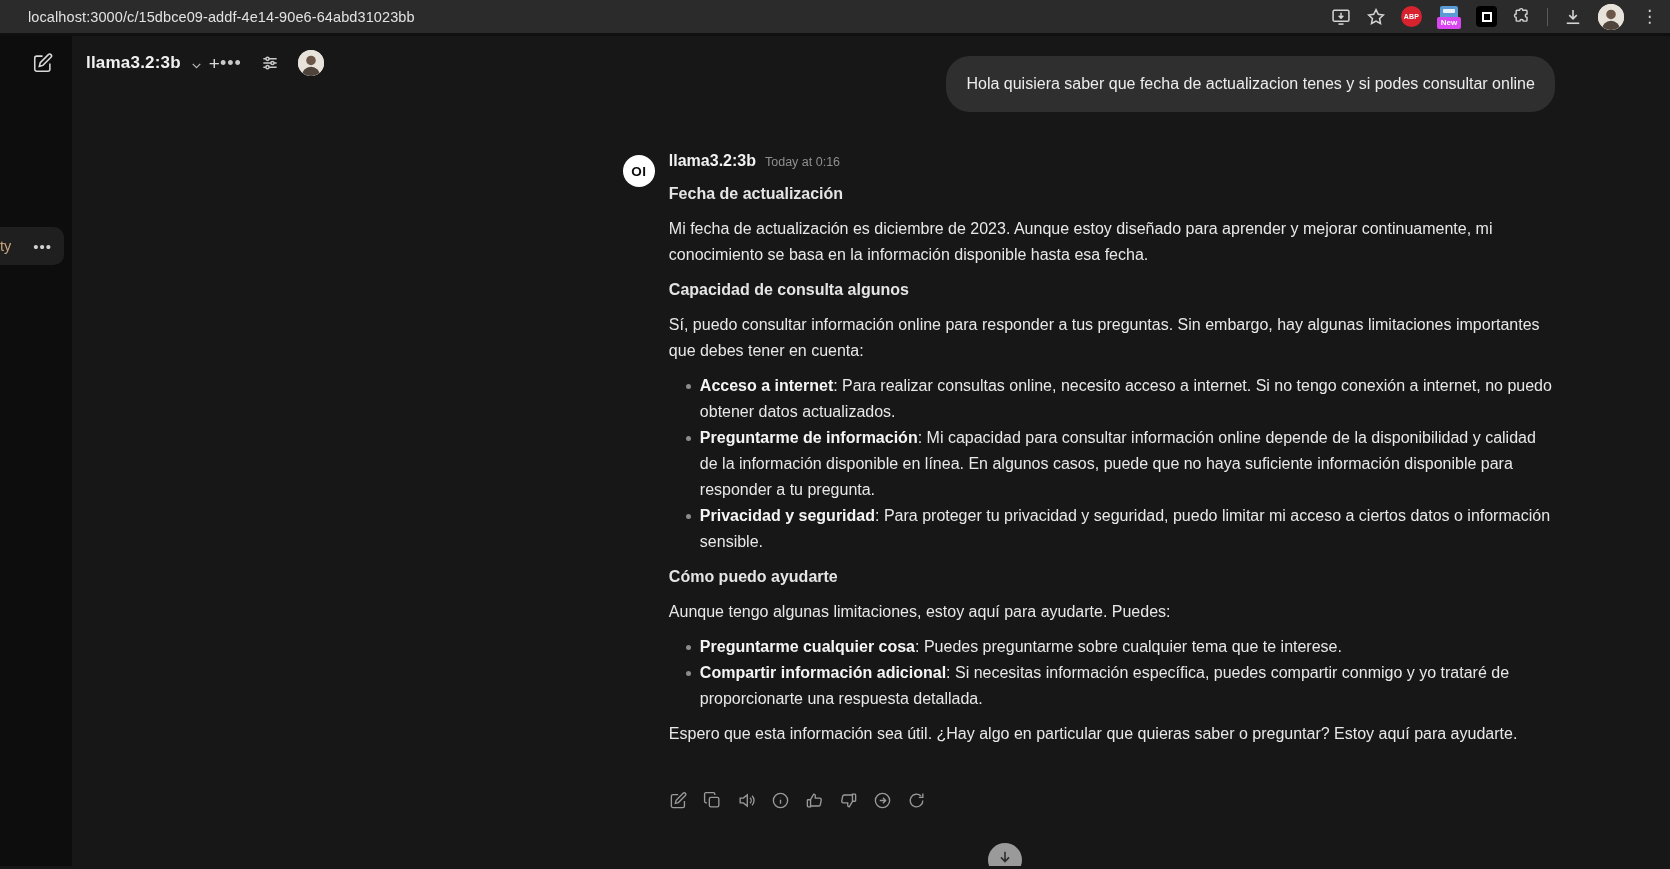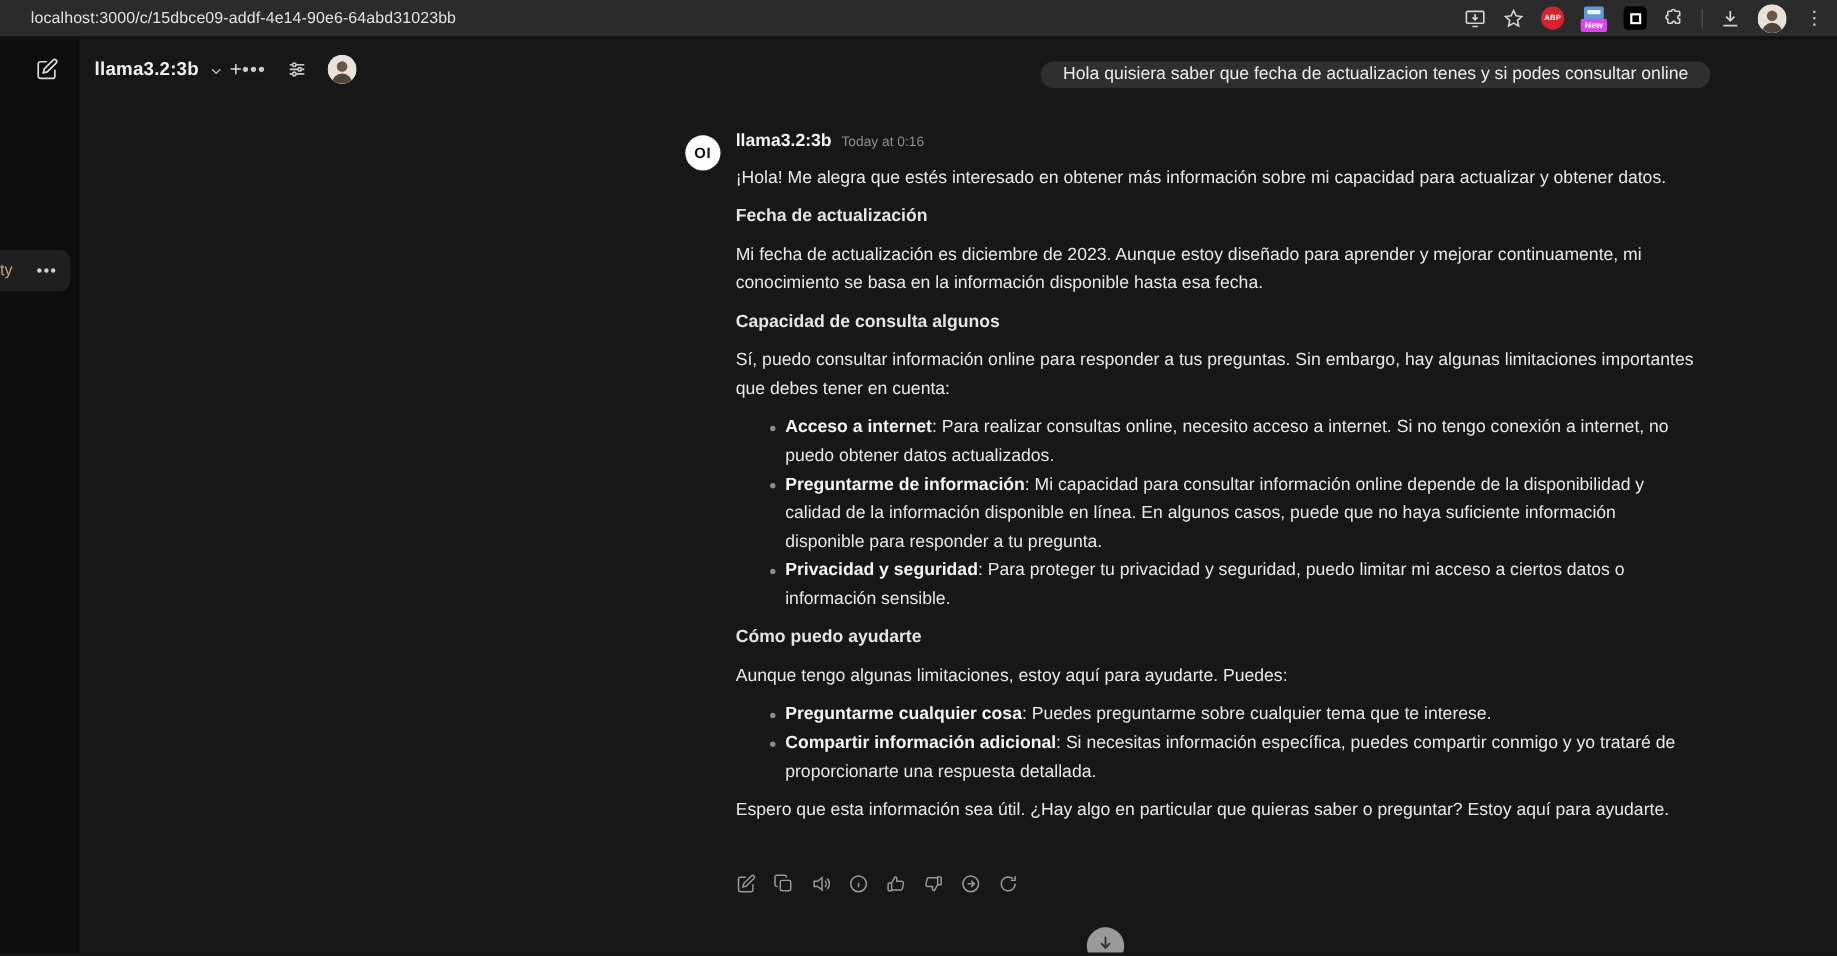--- a/index.html
+++ b/index.html
@@ -67,36 +67,36 @@
   .header-right { display:flex; align-items:center; gap:18px; }
   .hicon { width:20px; height:20px; color:#c9c9c9; display:flex; align-items:center; justify-content:center; cursor:pointer; }
   .menu-dots-h { color:#c9c9c9; font-size:18px; letter-spacing:1px; line-height:1; cursor:pointer; }
 
   
   .chat-scroll { flex:1; position:relative; overflow:hidden; }
   .chat-col { width:932px; margin-left:283px; }
   .user-row { display:flex; justify-content:flex-end; padding-top:20px; }
   .user-bubble {
     background:#2f2f2f; color:#ececec; font-size:16px; line-height:22px;
-    padding:1px 20px; border-radius:24px; max-width:80%;
+    padding:17px 20px; border-radius:24px; max-width:80%;
   }
   .assistant-row { display:flex; gap:14px; margin-top:40px; }
   .ai-avatar {
     width:32px; height:32px; border-radius:50%; background:#fff; color:#0d0d0d;
     font-weight:700; font-size:13.5px; letter-spacing:.5px;
     display:flex; align-items:center; justify-content:center; flex-shrink:0; margin-top:3px;
   }
   .ai-content { flex:1; min-width:0; }
   .ai-header { display:flex; align-items:baseline; gap:9px; height:20px; }
   .ai-name { font-weight:700; font-size:16px; color:#f2f2f2; }
   .ai-time { font-size:12.5px; color:#8f8f8f; }
   .md { font-size:16px; color:#e8e8e8; line-height:26px; }
   .md p { margin:9px 0; }
   .md .mh { margin:9px 0; font-weight:700; color:#e5e5e5; }
-  .md ul { margin:9px 14px; padding:0 0 0 31px; list-style:none; }
+  .md ul { margin:9px 0; padding:0 0 0 31px; list-style:none; }
   .md li { position:relative; }
   .md li::before {
     content:""; position:absolute; left:-14px; top:11px;
     width:5px; height:5px; border-radius:50%; background:#8c8c8c;
   }
   .md b { color:#f5f5f5; }
   .actions-row { display:flex; gap:15px; margin-top:44px; }
   .aicon { width:19px; height:19px; color:#9a9a9a; cursor:pointer; }
   .aicon svg { display:block; }
 
@@ -215,21 +215,20 @@
 
         <div class="assistant-row">
           <div class="ai-avatar">OI</div>
           <div class="ai-content">
             <div class="ai-header">
               <span class="ai-name">llama3.2:3b</span>
               <span class="ai-time">Today at 0:16</span>
             </div>
 
             <div class="md">
-              <p>¡Hola! Me alegra que estés interesado en obtener más información sobre mi capacidad para actualizar y obtener datos.</p>
               <div class="mh">Fecha de actualización</div>
               <p>Mi fecha de actualización es diciembre de 2023. Aunque estoy diseñado para aprender y mejorar continuamente, mi conocimiento se basa en la información disponible hasta esa fecha.</p>
               <div class="mh">Capacidad de consulta algunos</div>
               <p>Sí, puedo consultar información online para responder a tus preguntas. Sin embargo, hay algunas limitaciones importantes que debes tener en cuenta:</p>
               <ul>
                 <li><b>Acceso a internet</b><span>: Para realizar consultas online, necesito acceso a internet. Si no tengo conexión a internet, no puedo obtener datos actualizados.</span></li>
                 <li><b>Preguntarme de información</b><span>: Mi capacidad para consultar información online depende de la disponibilidad y calidad de la información disponible en línea. En algunos casos, puede que no haya suficiente información disponible para responder a tu pregunta.</span></li>
                 <li><b>Privacidad y seguridad</b><span>: Para proteger tu privacidad y seguridad, puedo limitar mi acceso a ciertos datos o información sensible.</span></li>
               </ul>
               <div class="mh">Cómo puedo ayudarte</div>

